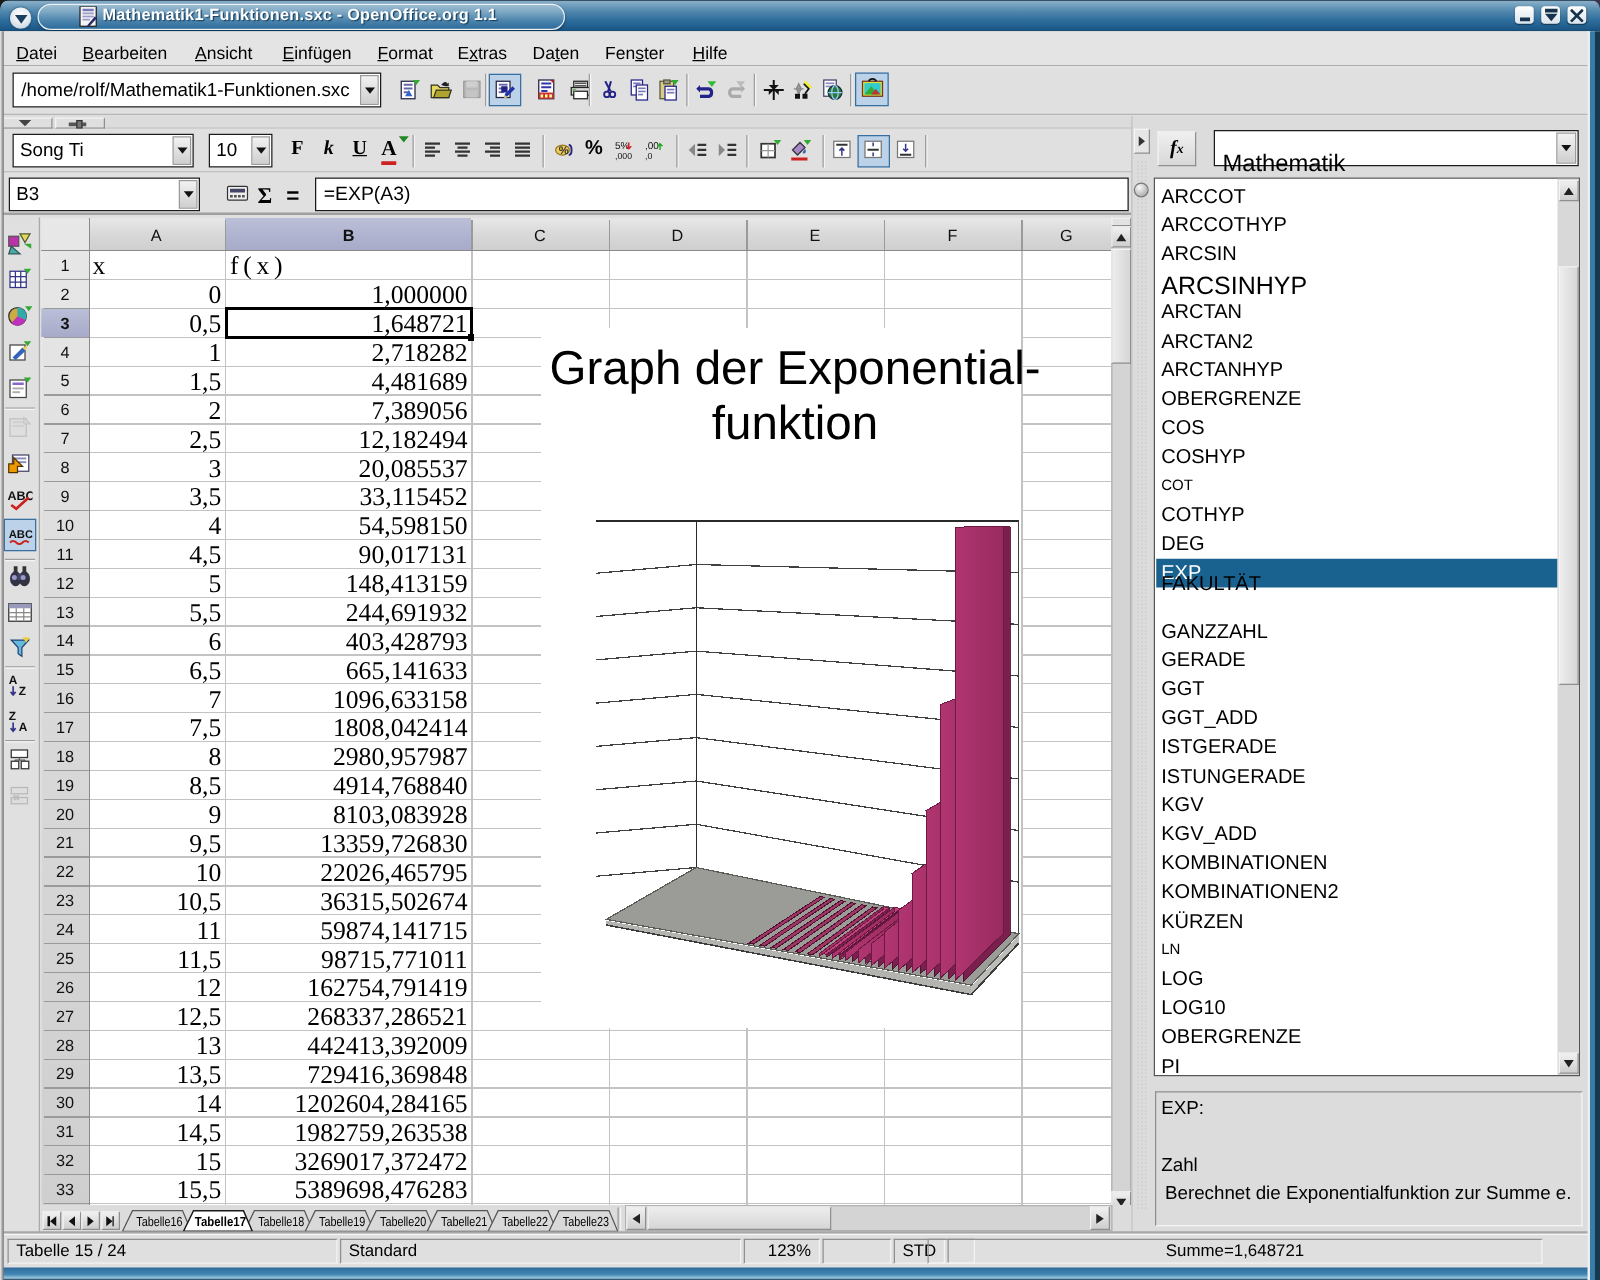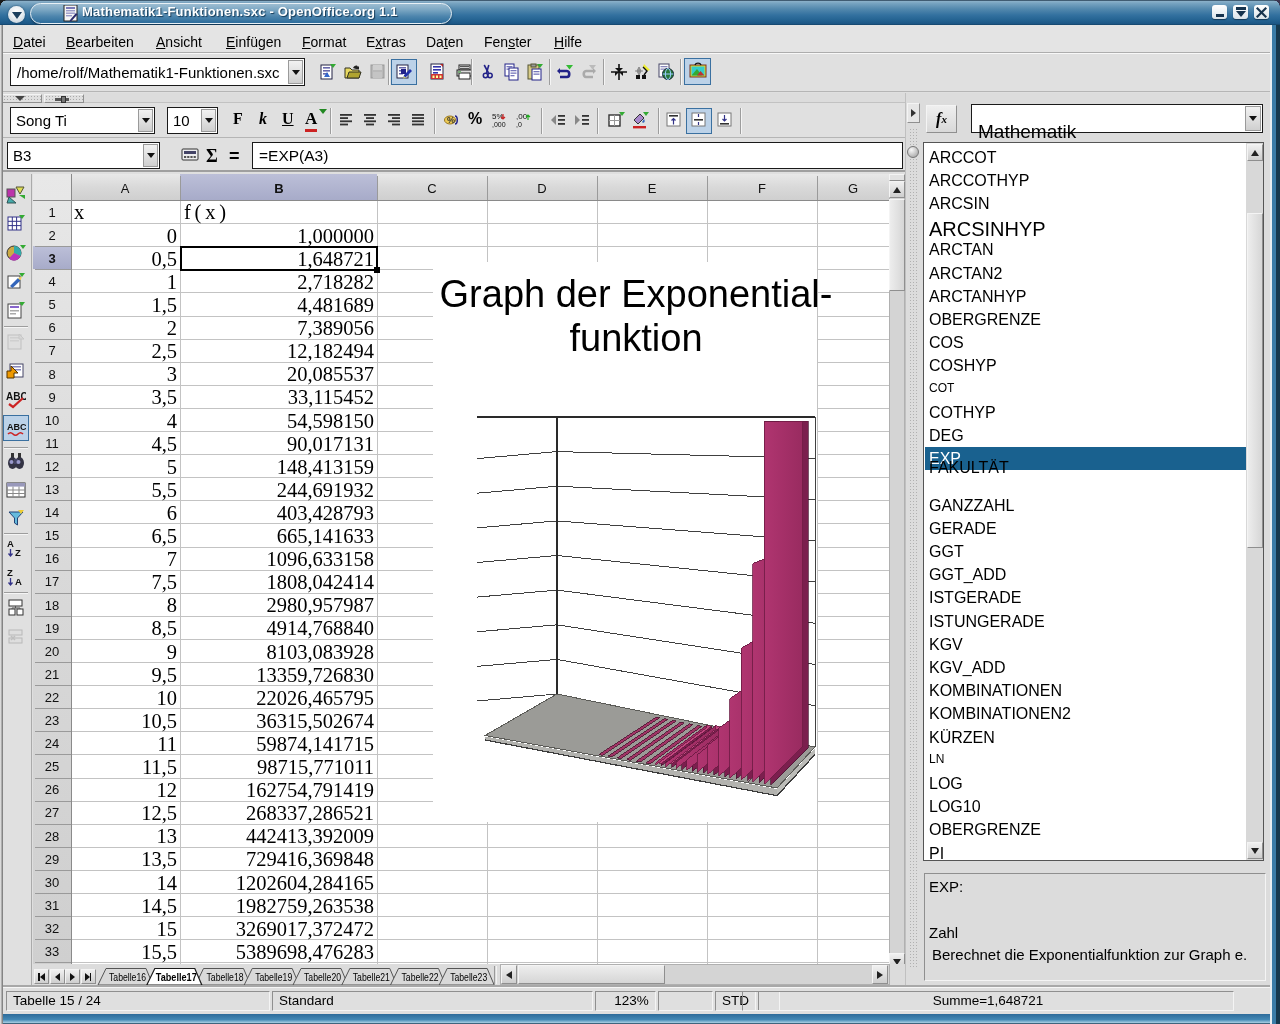--- a/index.html
+++ b/index.html
@@ -763,21 +763,21 @@
 <div class="abs ras" style="left:1247px;top:144px;width:16px;height:17px;background:linear-gradient(#f0f0f0,#cecece);display:flex;align-items:center;justify-content:center">
     <div style="width:0;height:0;border-left:4.5px solid transparent;border-right:4.5px solid transparent;border-bottom:6px solid #222"></div>
   </div>
 <div class="abs ras" style="left:1247px;top:213px;width:16px;height:335px;background:linear-gradient(90deg,#ededed,#d6d6d6)"></div>
 <div class="abs ras" style="left:1247px;top:842px;width:16px;height:17px;background:linear-gradient(#f0f0f0,#cecece);display:flex;align-items:center;justify-content:center">
     <div style="width:0;height:0;border-left:4.5px solid transparent;border-right:4.5px solid transparent;border-top:6px solid #222"></div>
   </div>
 <div class="abs sunk" style="left:924px;top:873px;width:342px;height:108px;font-size:15px">
 <div style="position:absolute;left:4px;top:4px">EXP:</div>
 <div style="position:absolute;left:4px;top:50px">Zahl</div>
-<div style="position:absolute;left:7px;top:72px">Berechnet die Exponentialfunktion zur Graph e.</div>
+<div style="position:absolute;left:7px;top:72px">Berechnet die Exponentialfunktion zur Summe e.</div>
   </div>
 <div class="abs" style="left:33px;top:964px;width:872px;height:22px;background:#dcdcdc"></div>
 <div class="abs ras" style="left:34px;top:969px;width:15px;height:15px;background:linear-gradient(#f0f0f0,#cecece);display:flex;align-items:center;justify-content:center">
     <div style="display:flex;align-items:center">
       <div style="width:1.8px;height:8px;background:#111"></div>
       <div style="width:0;height:0;border-top:4px solid transparent;border-bottom:4px solid transparent;border-right:5.5px solid #111"></div>
     </div>
   </div>
 <div class="abs ras" style="left:49.5px;top:969px;width:15px;height:15px;background:linear-gradient(#f0f0f0,#cecece);display:flex;align-items:center;justify-content:center">
     <div style="width:0;height:0;border-top:4px solid transparent;border-bottom:4px solid transparent;border-right:5.5px solid #111"></div>

